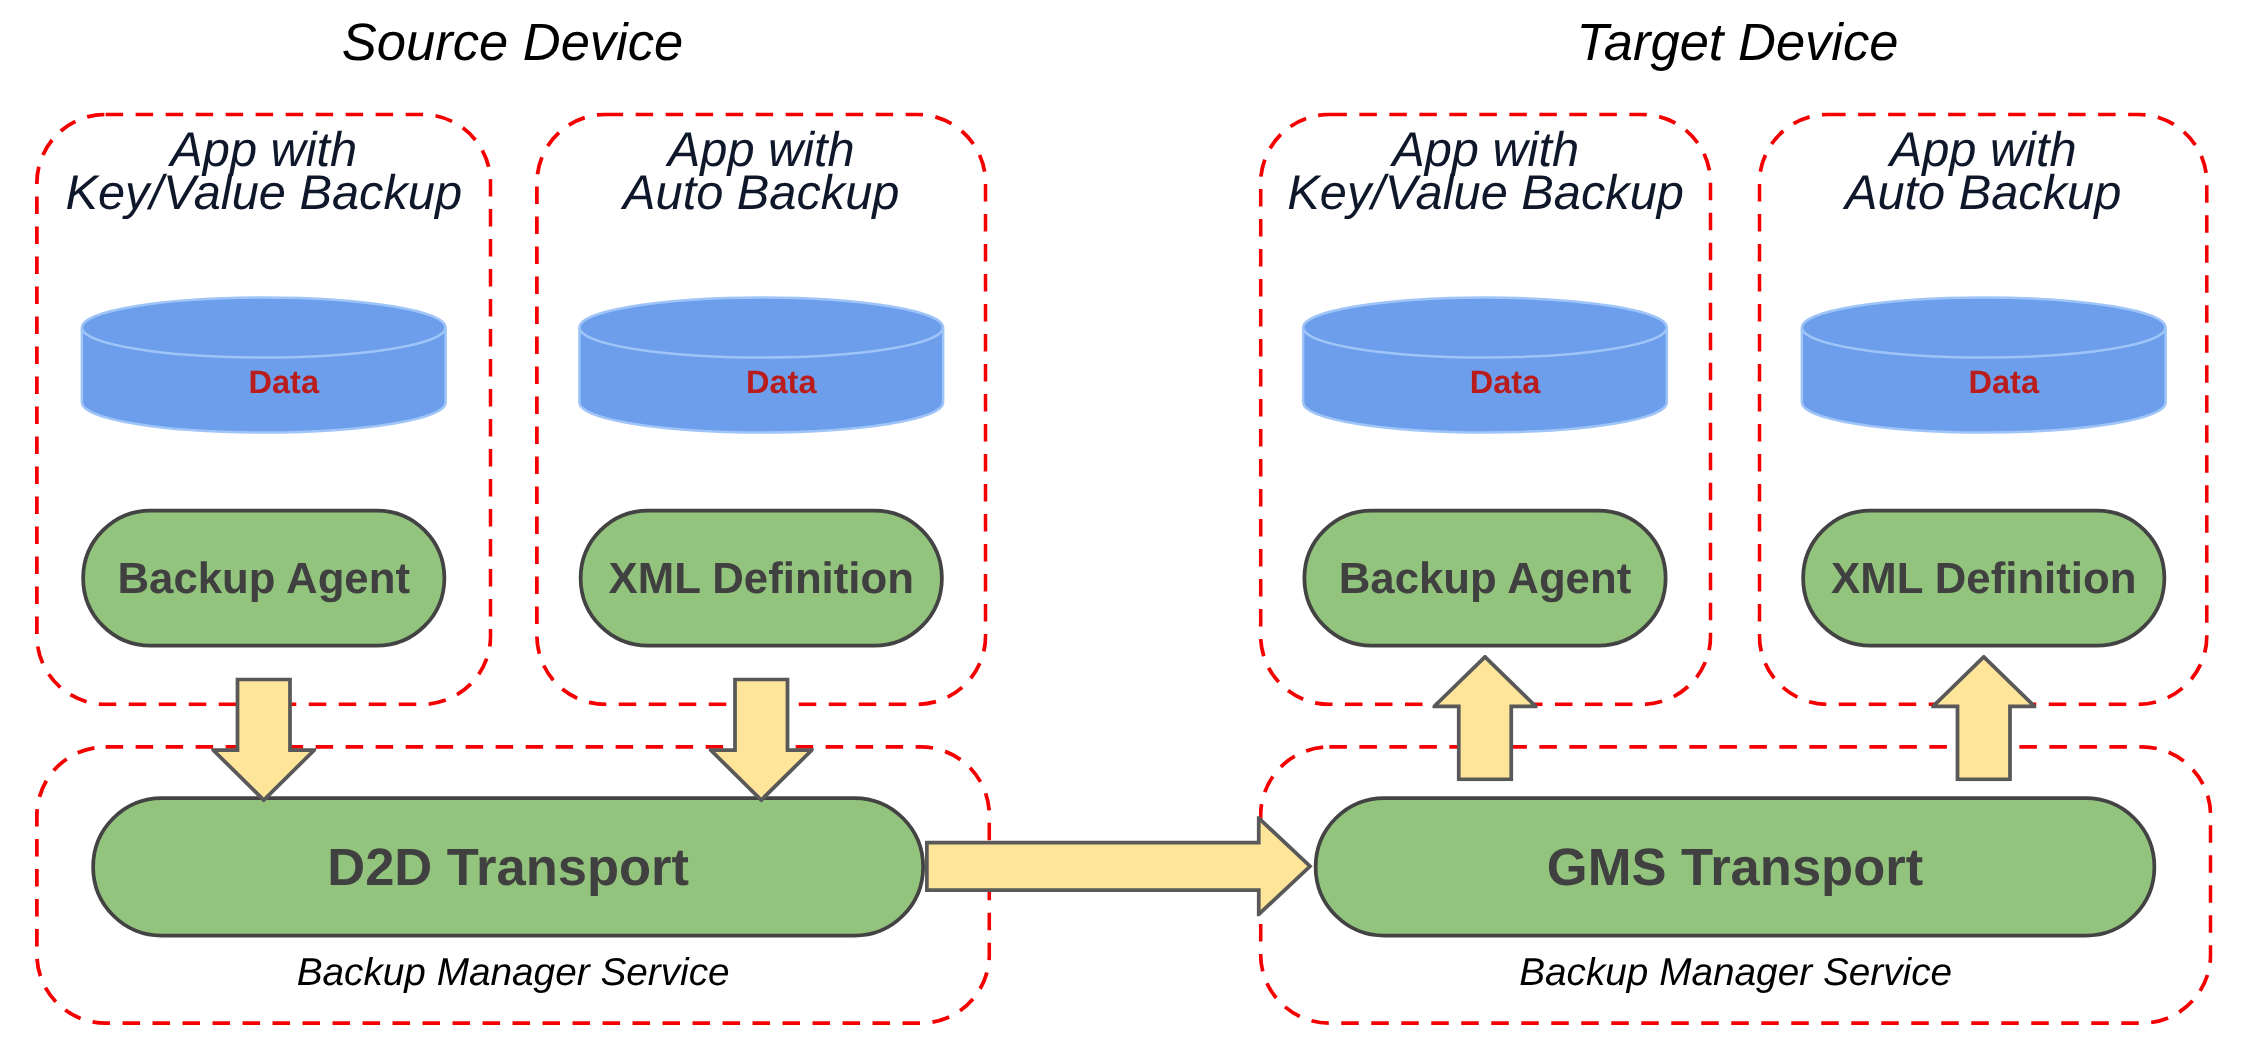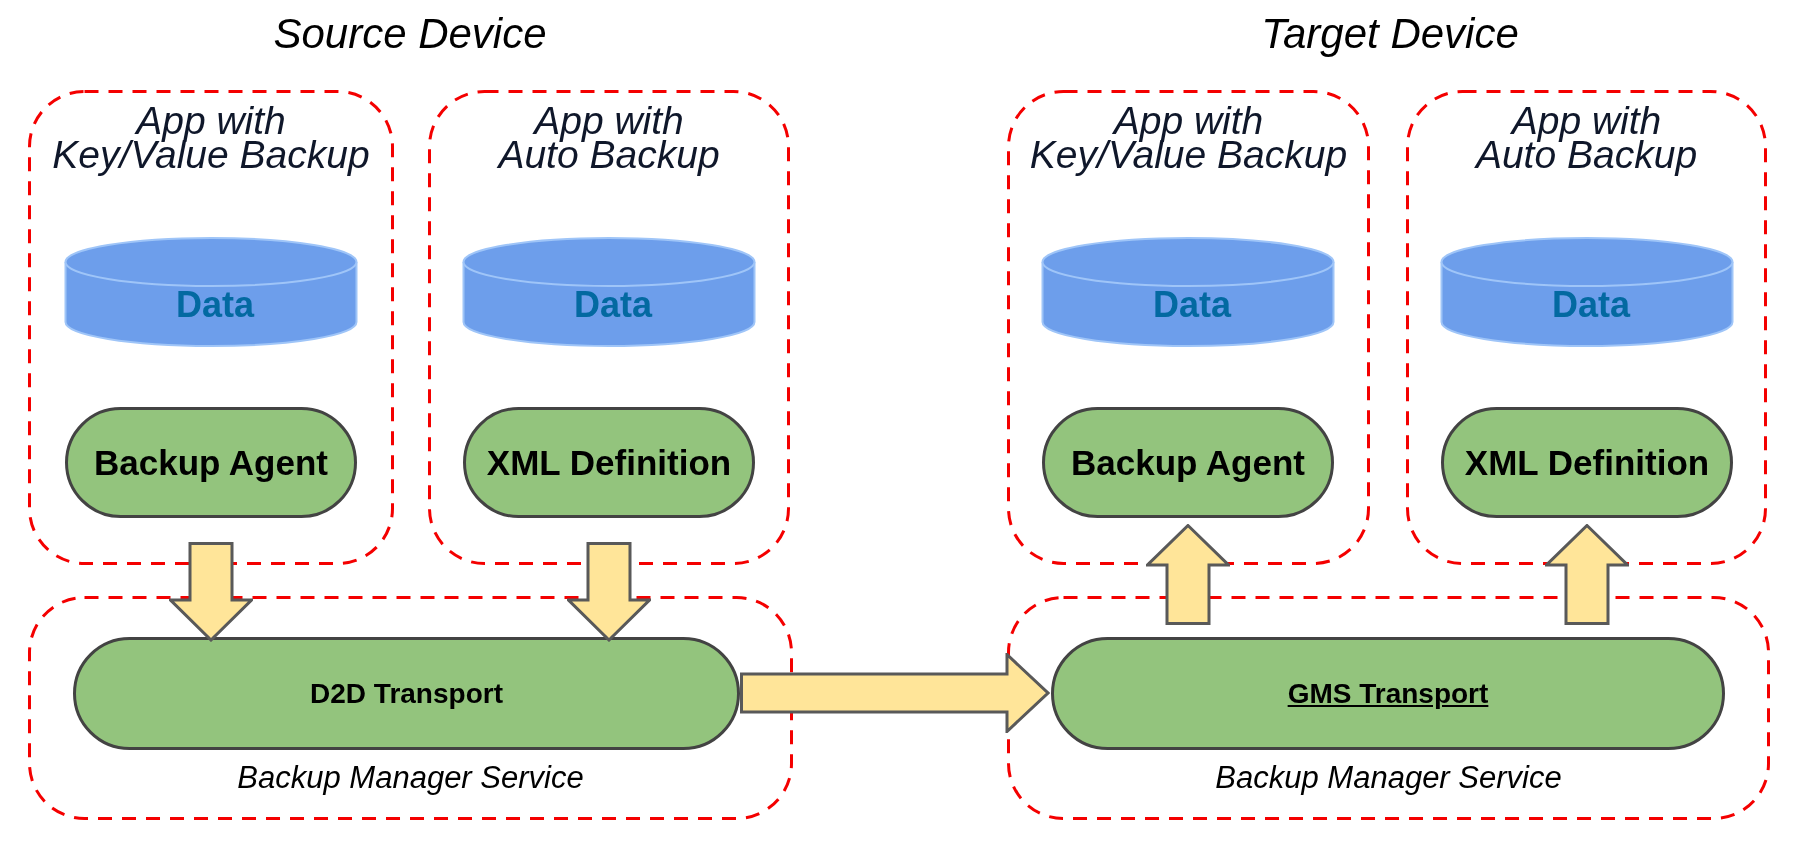--- a/index.html
+++ b/index.html
@@ -29,40 +29,40 @@
     font-style:italic;
     font-size:39px;
     line-height:0.88;
     color:#0f172a;
     z-index:3;
   }
 
   .cylinder{z-index:3;}
   .cyl-label{
     position:absolute;
-    left:4px;top:44px;
+    left:16px;top:44px;
     width:100%;height:50px;
     display:flex;align-items:center;justify-content:center;
-    color:#0369a1;
+    color:#b91c1c;
     font-weight:bold;
-    font-size:36px;
+    font-size:26px;
   }
 
   .pill{
     background:#93c47d;
     border:3px solid #434343;
     border-radius:60px;
     box-sizing:border-box;
     display:flex;align-items:center;justify-content:center;
-    color:#000000;
+    color:#404040;
     font-weight:bold;
     font-size:35px;
     z-index:3;
   }
-  .pill.transport{font-size:28px;}
+  .pill.transport{font-size:42px;}
 
   .service-label{
     width:100%;
     text-align:center;
     font-style:italic;
     font-size:31px;
     color:#000;
     z-index:3;
   }
 
@@ -160,21 +160,21 @@
     </svg>
   </div>
   <div class="abs pill transport" style="left:73px;top:637px;width:667px;height:113px;">D2D Transport</div>
   <div class="abs service-label" style="left:28px;top:760px;width:765px;">Backup Manager Service</div>
 
   <div class="abs dash-box" style="left:1007px;top:596px;">
     <svg width="763" height="224">
       <rect class="dash-rect" x="1.5" y="1.5" width="760" height="221" rx="55"></rect>
     </svg>
   </div>
-  <div class="abs pill transport" style="left:1051px;top:637px;width:674px;height:113px;text-decoration:underline;">GMS Transport</div>
+  <div class="abs pill transport" style="left:1051px;top:637px;width:674px;height:113px;">GMS Transport</div>
   <div class="abs service-label" style="left:1007px;top:760px;width:763px;">Backup Manager Service</div>
 
   <div class="abs arrow" style="left:169px;top:542px;">
     <svg width="84" height="100">
       <polygon points="21,1.5 63,1.5 63,58 82.5,58 42,98 1.5,58 21,58"></polygon>
     </svg>
   </div>
   <div class="abs arrow" style="left:567px;top:542px;">
     <svg width="84" height="100">
       <polygon points="21,1.5 63,1.5 63,58 82.5,58 42,98 1.5,58 21,58"></polygon>

